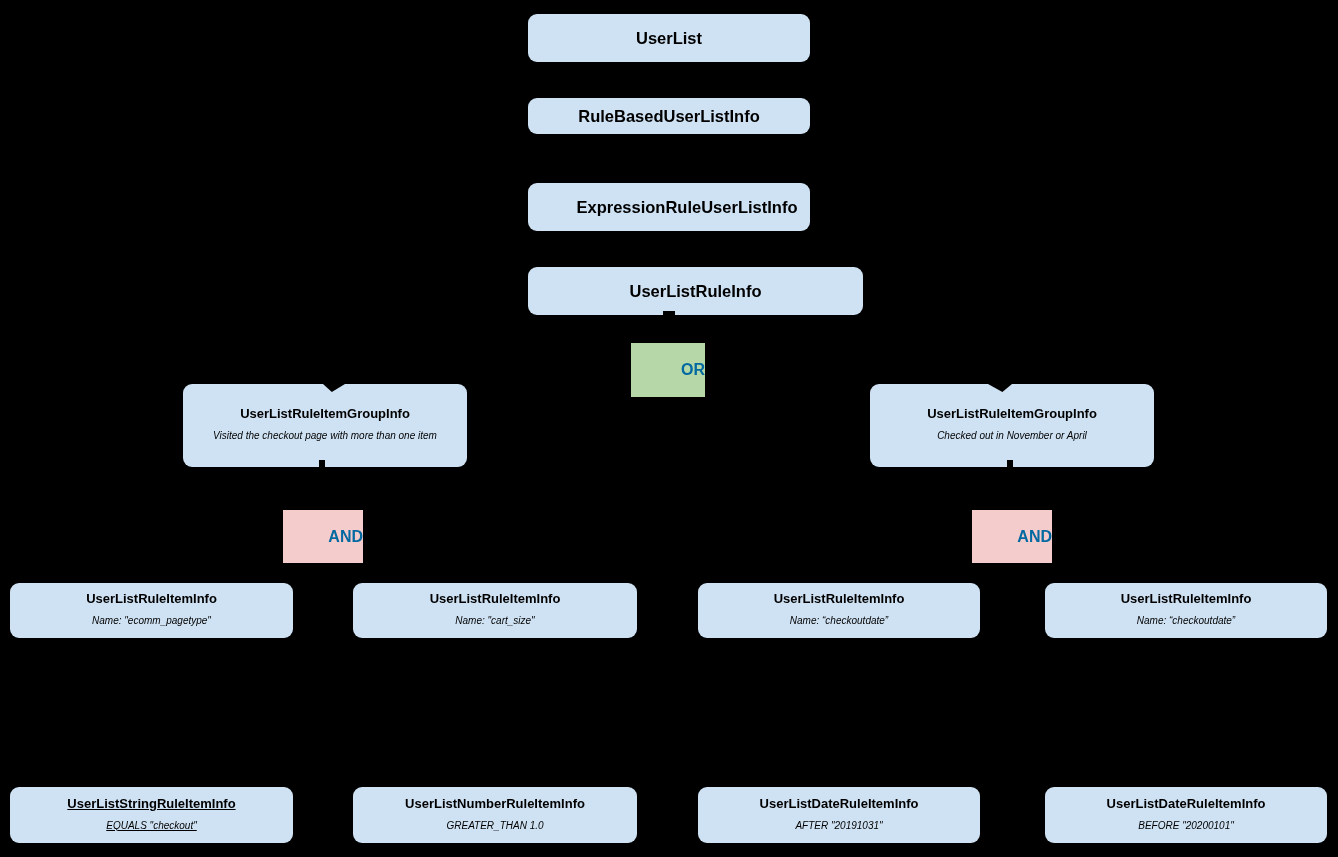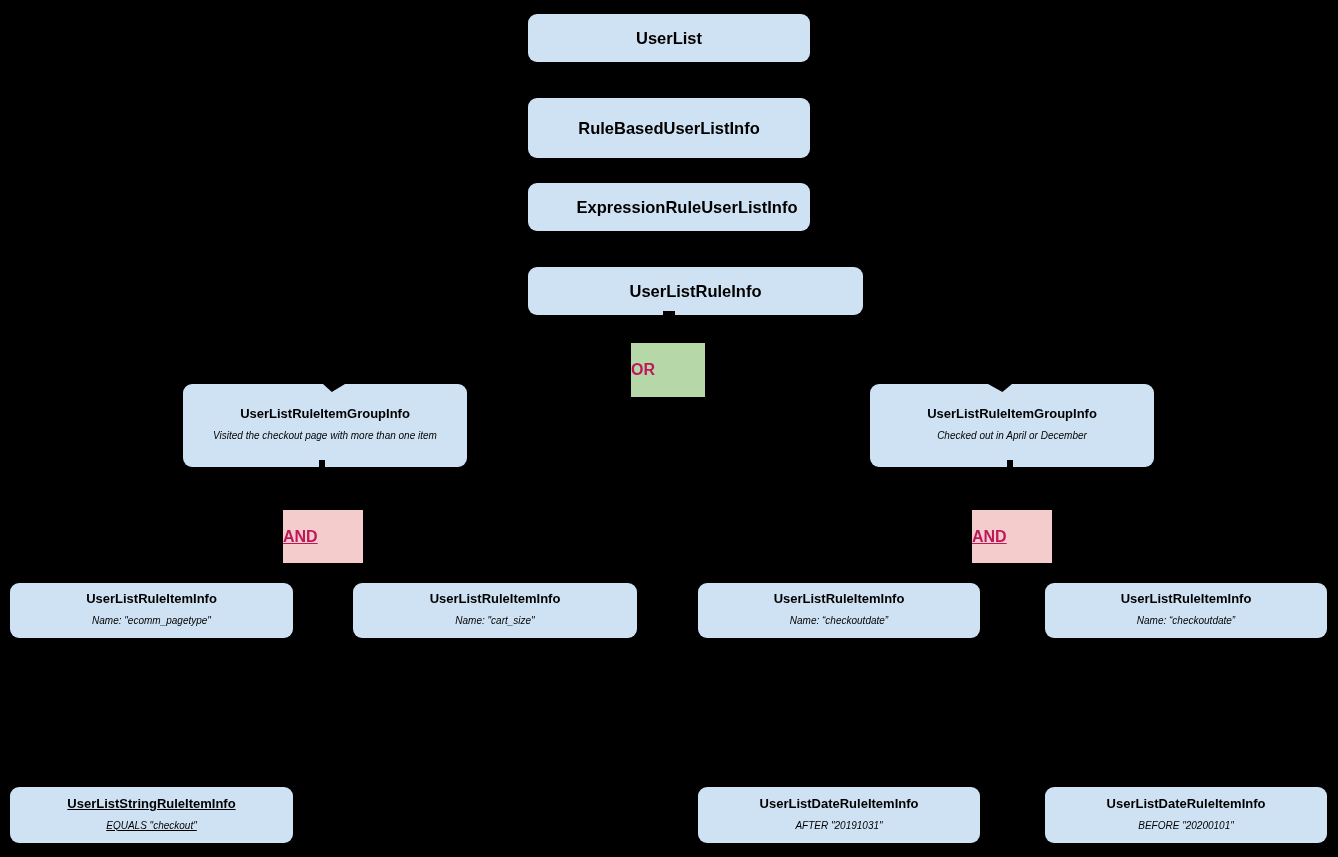--- a/index.html
+++ b/index.html
@@ -40,63 +40,63 @@
     font-size: 10px;
     line-height: 24px;
   }
   .chain .title {
     font-size: 16.5px;
   }
   .op {
     position: absolute;
     display: flex;
     align-items: center;
-    justify-content: flex-start;
+    justify-content: flex-end;
     font-weight: bold;
     font-size: 16px;
-    color: #be185d;
+    color: #0369a1;
   }
   .or  { background: #b6d7a8; }
-  .and { background: #f4cccc; text-decoration: underline; }
+  .and { background: #f4cccc; }
   .notch {
     position: absolute;
     background: #000000;
   }
   .arrowhead-left  { clip-path: polygon(0 0, 100% 0, 40% 100%); }
   .arrowhead-right { clip-path: polygon(0 0, 100% 0, 60% 100%); }
 </style>
 </head>
 <body>
 
 <div class="canvas">
 
   <div class="node chain" style="left:528px; top:14px;  width:282px; height:48px;">
     <span class="title">UserList</span>
   </div>
-  <div class="node chain" style="left:528px; top:98px;  width:282px; height:60px;">
+  <div class="node chain" style="left:528px; top:98px;  width:282px; height:36px;">
     <span class="title">RuleBasedUserListInfo</span>
   </div>
   <div class="node chain" style="left:528px; top:183px; width:282px; height:48px;padding-left:48px;">
     <span class="title">ExpressionRuleUserListInfo</span>
   </div>
   <div class="node chain" style="left:528px; top:267px; width:335px; height:48px;">
     <span class="title">UserListRuleInfo</span>
   </div>
 
   <div class="op or" style="left:631px; top:343px; width:74px; height:54px;">
     <span>OR</span>
   </div>
 
   <div class="node" style="left:183px; top:384px; width:284px; height:83px;">
     <span class="title">UserListRuleItemGroupInfo</span>
     <span class="subtitle">Visited the checkout page with more than one item</span>
   </div>
   <div class="node" style="left:870px; top:384px; width:284px; height:83px;">
     <span class="title">UserListRuleItemGroupInfo</span>
-    <span class="subtitle">Checked out in April or December</span>
+    <span class="subtitle">Checked out in November or April</span>
   </div>
 
   <div class="op and" style="left:283px; top:510px; width:80px; height:53px;">
     <span>AND</span>
   </div>
   <div class="op and" style="left:972px; top:510px; width:80px; height:53px;">
     <span>AND</span>
   </div>
 
   <div class="node" style="left:10px; top:583px; width:283px; height:55px;">
@@ -113,20 +113,24 @@
   </div>
   <div class="node" style="left:1045px; top:583px; width:282px; height:55px;">
     <span class="title">UserListRuleItemInfo</span>
     <span class="subtitle">Name: “checkoutdate”</span>
   </div>
 
   <div class="node" style="left:10px; top:787px; width:283px; height:56px;text-decoration:underline;">
     <span class="title">UserListStringRuleItemInfo</span>
     <span class="subtitle">EQUALS "checkout"</span>
   </div>
+  <div class="node" style="left:353px; top:787px; width:284px; height:56px;">
+    <span class="title">UserListNumberRuleItemInfo</span>
+    <span class="subtitle">GREATER_THAN 1.0</span>
+  </div>
   <div class="node" style="left:698px; top:787px; width:282px; height:56px;">
     <span class="title">UserListDateRuleItemInfo</span>
     <span class="subtitle">AFTER "20191031"</span>
   </div>
   <div class="node" style="left:1045px; top:787px; width:282px; height:56px;">
     <span class="title">UserListDateRuleItemInfo</span>
     <span class="subtitle">BEFORE "20200101"</span>
   </div>
 
   <div class="notch arrowhead-left" style="left:323px; top:384px; width:22px; height:8px;"></div>

